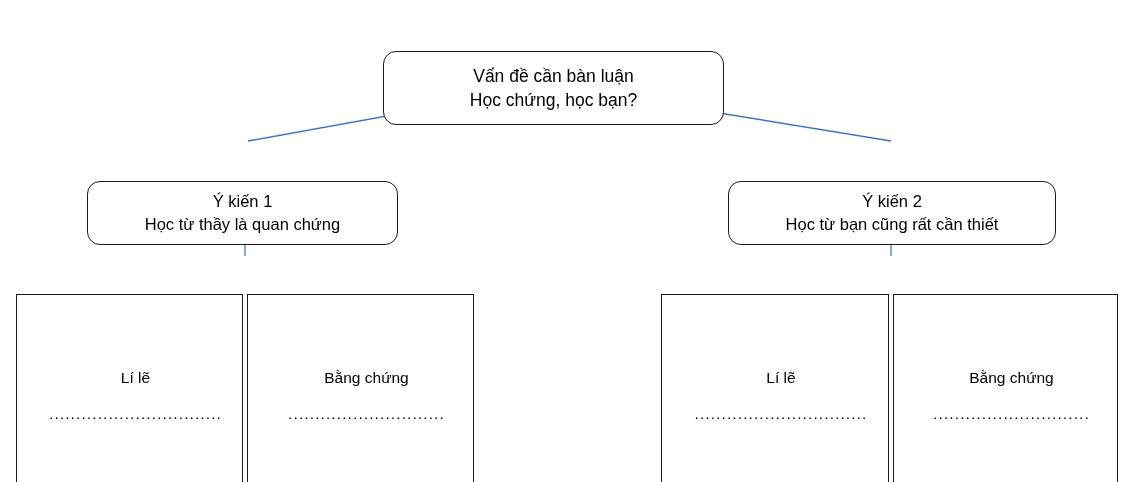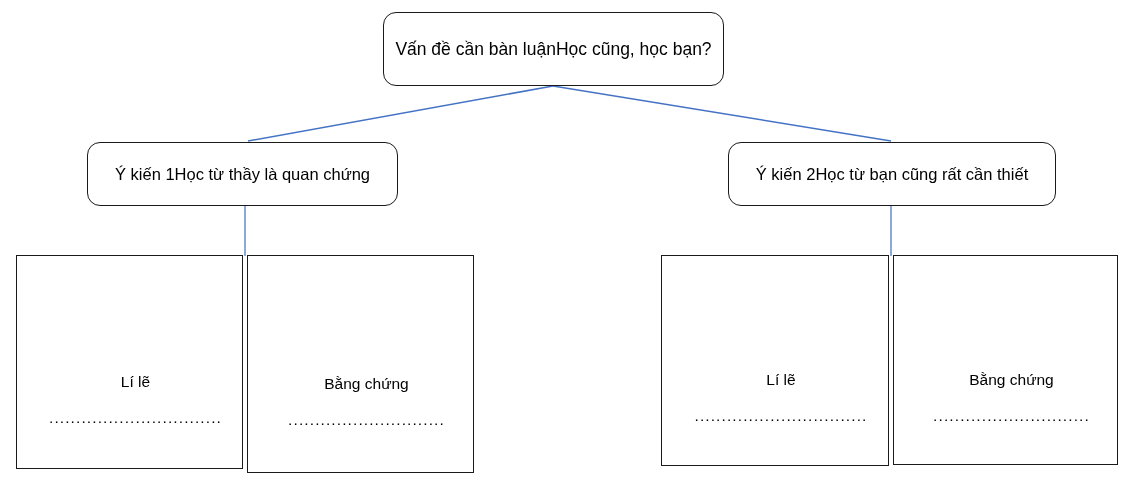--- a/index.html
+++ b/index.html
@@ -29,25 +29,26 @@
     pointer-events: none;
   }
 
   
   .node {
     position: absolute;
     box-sizing: border-box;
     background: #ffffff;
     border: 1.6px solid #1a1a1a;
     display: flex;
-    flex-direction: row;
+    flex-direction: column;
     align-items: center;
     justify-content: center;
     text-align: center;
     z-index: 2;
+    margin-top: 39px;
   }
   .node.rounded {
     border-radius: 13px;
   }
   .node.square {
     border-radius: 0;
     border-width: 1.8px;
   }
 
   .node-line {
@@ -123,21 +124,21 @@
 
     <line x1="553" y1="86" x2="891" y2="141" stroke="#4472C4" stroke-width="1.5"></line>
 
     <line x1="245" y1="206" x2="245" y2="256" stroke="#7FA0DA" stroke-width="1.8"></line>
 
     <line x1="891" y1="206" x2="891" y2="256" stroke="#7FA0DA" stroke-width="1.8"></line>
   </svg>
 
   <div class="node rounded" id="node-topic">
     <span class="node-line">Vấn đề cần bàn luận</span>
-    <span class="node-line">Học cũng, học bạn?</span>
+    <span class="node-line">Học chứng, học bạn?</span>
   </div>
 
   <div class="node rounded opinion" id="node-opinion-1">
     <span class="node-line">Ý kiến 1</span>
     <span class="node-line">Học từ thầy là quan chứng</span>
   </div>
 
   <div class="node rounded opinion" id="node-opinion-2">
     <span class="node-line">Ý kiến 2</span>
     <span class="node-line">Học từ bạn cũng rất cần thiết</span>

